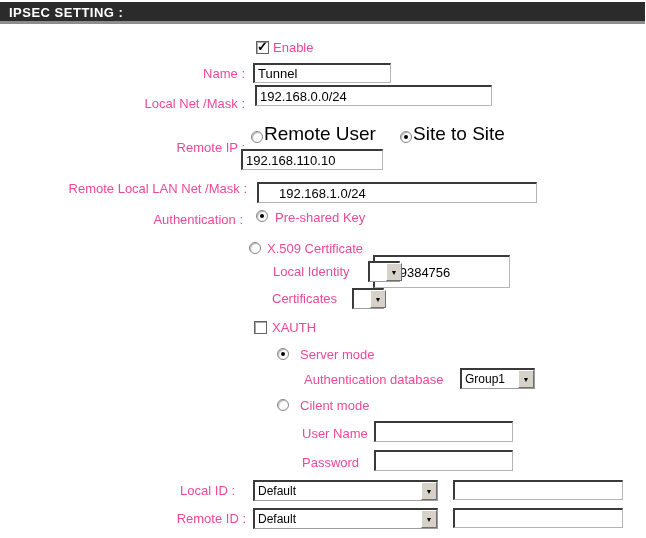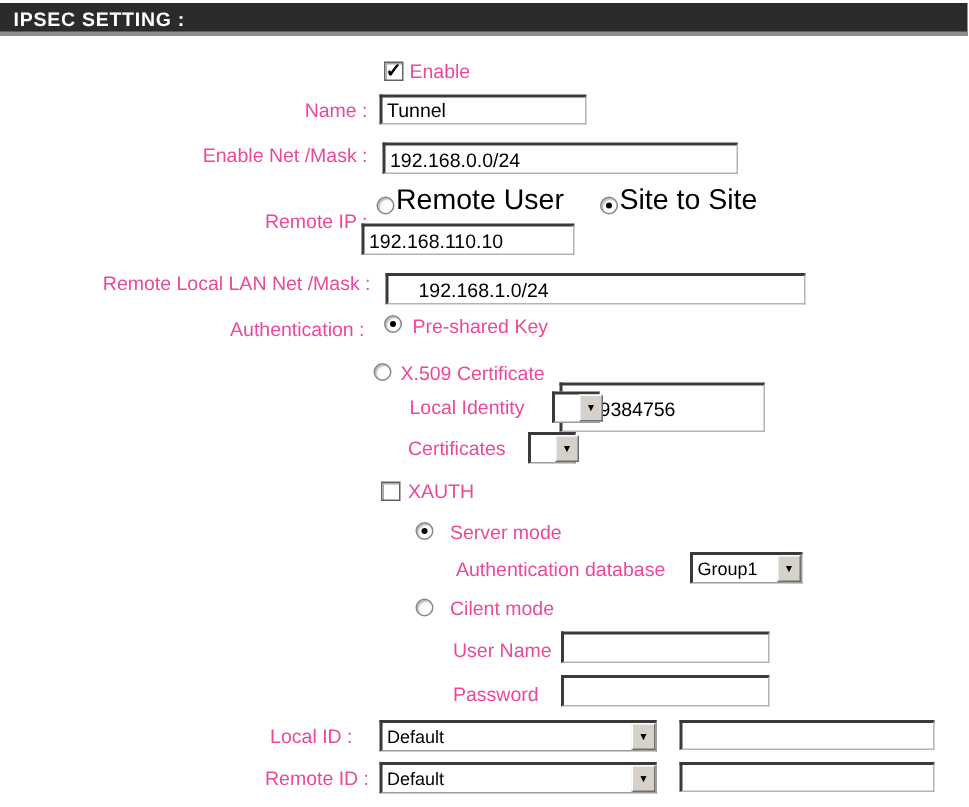--- a/index.html
+++ b/index.html
@@ -69,22 +69,22 @@
   <div class="hdr">
     <span>IPSEC SETTING :</span>
   </div>
 
   <span class="cb checked" style="left:256px; top:41px;"></span>
   <span class="lbl" style="left:273px; top:40px;">Enable</span>
 
   <span class="lbl" style="right:401px; top:66px;">Name :</span>
   <input class="ti" style="left: 253px; top: 63px; width: 138px; height: 20px;" value="Tunnel">
 
-  <span class="lbl" style="right:401px; top:96px;">Enable Net /Mask :</span>
-  <input class="ti" style="left: 255px; top: 95px; width: 237px; height: 21px;" value="192.168.0.0/24">
+  <span class="lbl" style="right:401px; top:96px;">Local Net /Mask :</span>
+  <input class="ti" style="left: 255px; top: 85px; width: 237px; height: 21px;" value="192.168.0.0/24">
 
   <span class="radio" style="left:251px; top:131px;"></span>
   <span class="big" style="left:264px; top:123px;">Remote User</span>
   <span class="radio checked" style="left:400px; top:131px;"></span>
   <span class="big" style="left:413px; top:123px;">Site to Site</span>
 
   <span class="lbl" style="right:401px; top:140px;">Remote IP :</span>
   <input class="ti" style="left: 241px; top: 149px; width: 142px; height: 21px;" value="192.168.110.10">
 
   <span class="lbl" style="right:399px; top:181px;">Remote Local LAN Net /Mask :</span>

